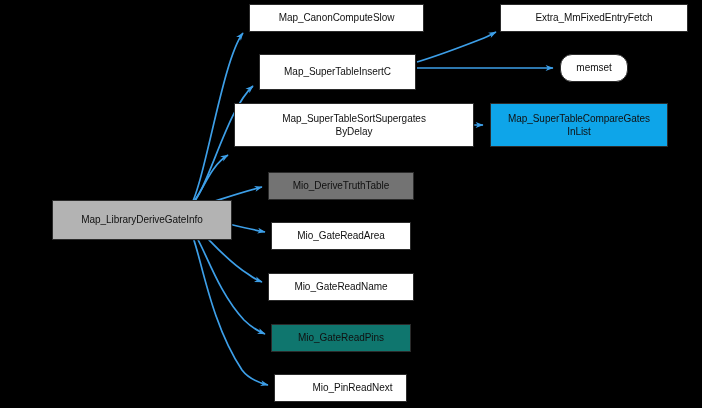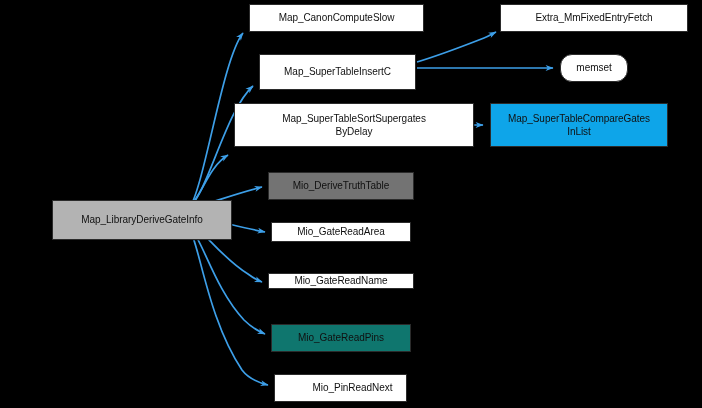--- a/index.html
+++ b/index.html
@@ -72,22 +72,22 @@
         <path d="M 441,125 L 483,125" fill="none" stroke="#3d9fe8" stroke-width="1.7" marker-end="url(#arrow)"></path>
       </g>
   </svg>
   <div id="nodes">
       <div class="node root" style="left: 8px; top: 200px; width: 180px; height: 40px; background: rgb(179, 179, 179); border-color: rgb(43, 43, 43); margin-left: 44px;"><span>Map_LibraryDeriveGateInfo</span></div>
       <div class="node" style="left: 249px; top: 4px; width: 175px; height: 28px; background: rgb(255, 255, 255); border-color: rgb(43, 43, 43);"><span>Map_CanonComputeSlow</span></div>
       <div class="node" style="left: 259px; top: 54px; width: 157px; height: 36px; background: rgb(255, 255, 255); border-color: rgb(43, 43, 43);"><span>Map_SuperTableInsertC</span></div>
       <div class="node" style="left: 234px; top: 103px; width: 240px; height: 44px; background: rgb(255, 255, 255); border-color: rgb(43, 43, 43);"><span>Map_SuperTableSortSupergates
 ByDelay</span></div>
       <div class="node" style="left: 268px; top: 172px; width: 146px; height: 28px; background: #737373; border-color: rgb(43, 43, 43);"><span>Mio_DeriveTruthTable</span></div>
-      <div class="node" style="left: 271px; top: 222px; width: 140px; height: 20px; background: rgb(255, 255, 255); border-color: rgb(43, 43, 43);"><span>Mio_GateReadArea</span></div>
-      <div class="node" style="left: 268px; top: 273px; width: 146px; height: 16px; background: rgb(255, 255, 255); border-color: rgb(43, 43, 43); align-items: center;"><span>Mio_GateReadName</span></div>
+      <div class="node" style="left: 271px; top: 222px; width: 140px; height: 28px; background: rgb(255, 255, 255); border-color: rgb(43, 43, 43);"><span>Mio_GateReadArea</span></div>
+      <div class="node" style="left: 268px; top: 273px; width: 146px; height: 28px; background: rgb(255, 255, 255); border-color: rgb(43, 43, 43); align-items: center;"><span>Mio_GateReadName</span></div>
       <div class="node" style="left: 271px; top: 324px; width: 140px; height: 28px; background: #0f766e; border-color: rgb(43, 43, 43);"><span>Mio_GateReadPins</span></div>
       <div class="node" style="left: 274px; top: 374px; width: 133px; height: 28px; background: rgb(255, 255, 255); border-color: rgb(43, 43, 43); padding-left: 24px;"><span>Mio_PinReadNext</span></div>
       <div class="node" style="left: 500px; top: 4px; width: 188px; height: 28px; background: #ffffff; border-color: rgb(43, 43, 43);"><span>Extra_MmFixedEntryFetch</span></div>
       <div class="node" style="left: 560px; top: 54px; width: 68px; height: 28px; background: rgb(255, 255, 255); border-color: rgb(43, 43, 43); border-radius: 12px;"><span>memset</span></div>
       <div class="node" style="left: 490px; top: 103px; width: 178px; height: 44px; background: #0ea5e9; border-color: rgb(43, 43, 43); text-align: center;"><span>Map_SuperTableCompareGates
 InList</span></div>
     </div>
 </div>
 
 </body></html>

